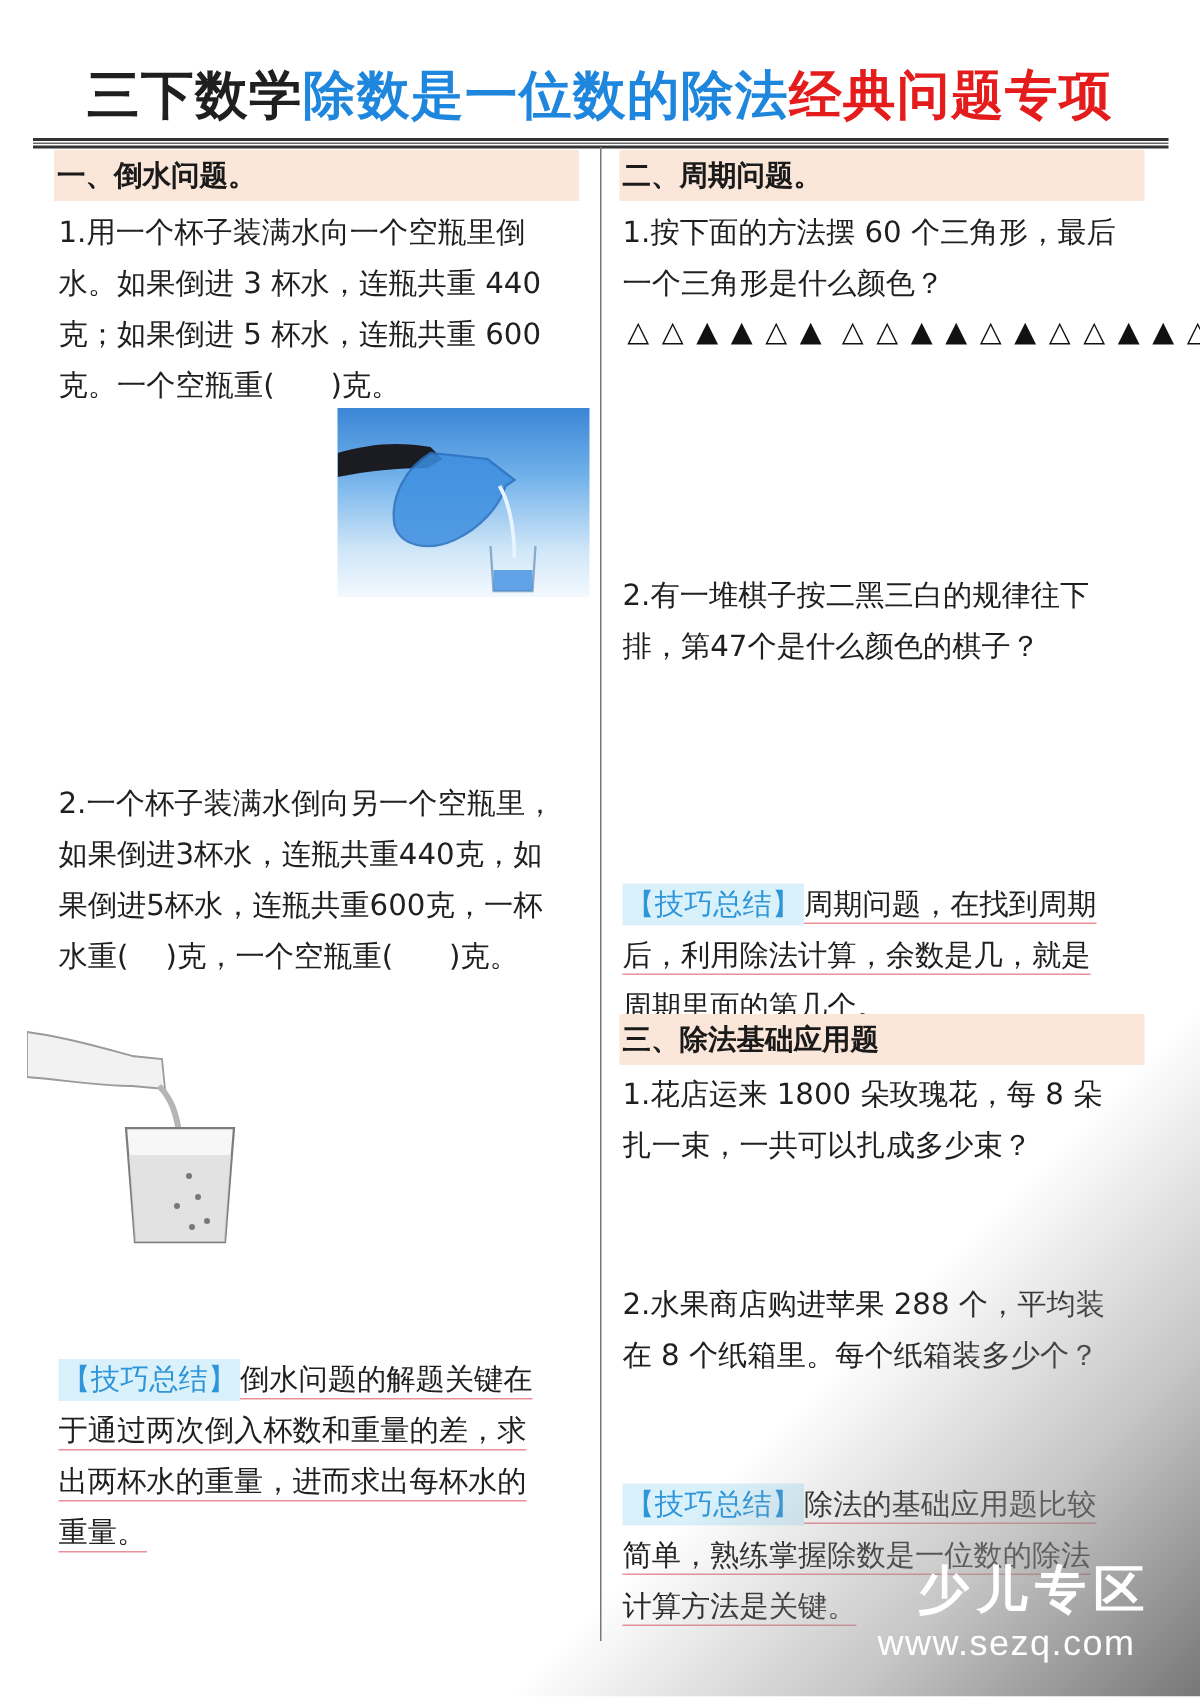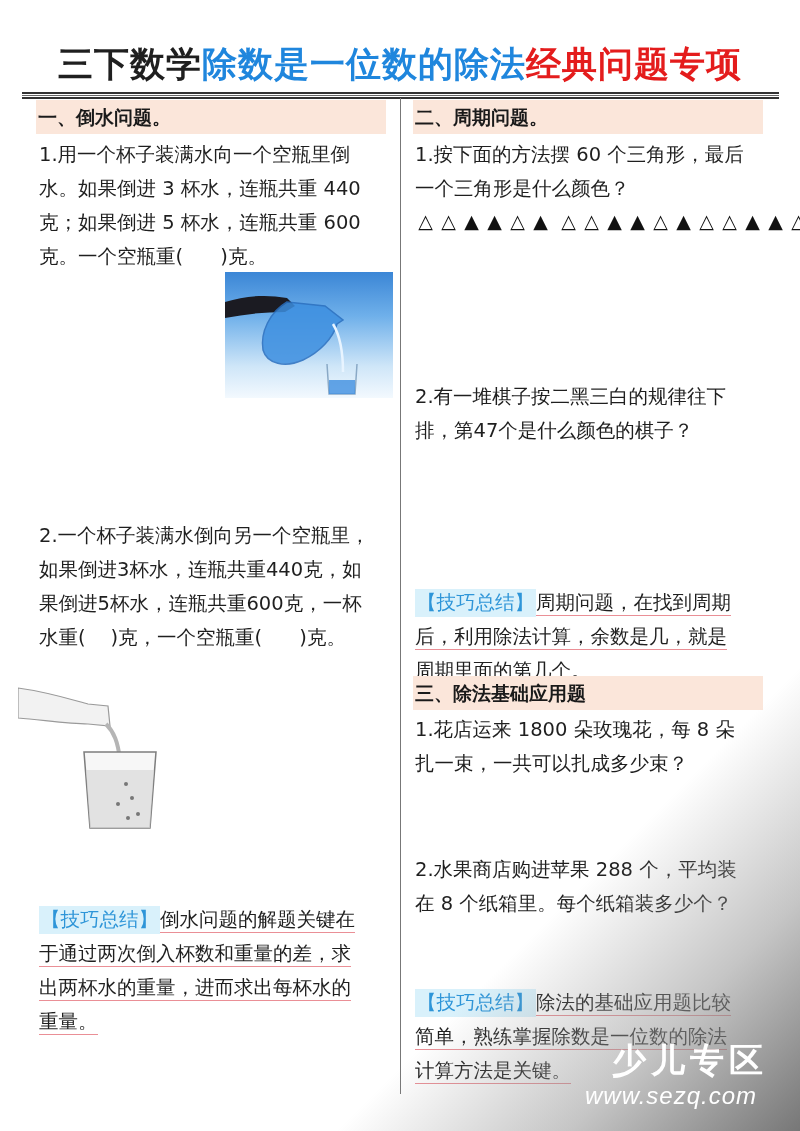--- a/index.html
+++ b/index.html
@@ -62,21 +62,21 @@
     position: absolute; left: 0; top: 0; width: 800px; height: 1131px; pointer-events: none;
     background: linear-gradient(135deg, rgba(255,255,255,0) 0%, rgba(255,255,255,0) 76%, rgba(150,150,150,0.55) 88%, rgba(95,95,95,0.85) 100%);
   }
   .wm-cn {
     position: absolute; left: 612px; top: 1040px; font-size: 34px; font-weight: bold;
     color: #ffffff; letter-spacing: 5px; line-height: 40px;
     font-family: "DejaVu Sans", sans-serif;
   }
   .wm-url {
     position: absolute; left: 585px; top: 1082px; font-size: 24px; color: #ffffff;
-    font-family: "Liberation Sans", sans-serif; line-height: 28px; letter-spacing: 1px; font-style: italic;
+    font-family: "Liberation Sans", sans-serif; line-height: 28px; letter-spacing: 1px;
   }
 </style>
 </head>
 <body>
 
 <div class="page">
 
   <div class="title">
     <span class="t-black">三下数学</span><span class="t-blue">除数是一位数的除法</span><span class="t-red">经典问题专项</span>
   </div>

